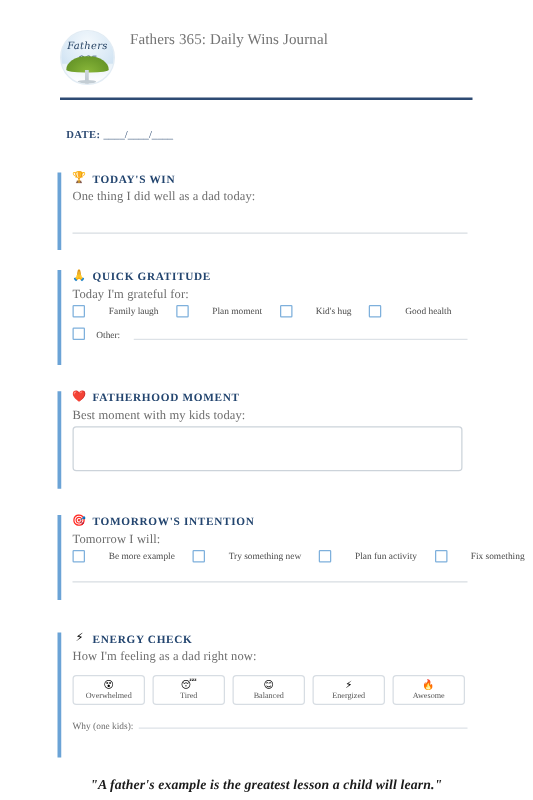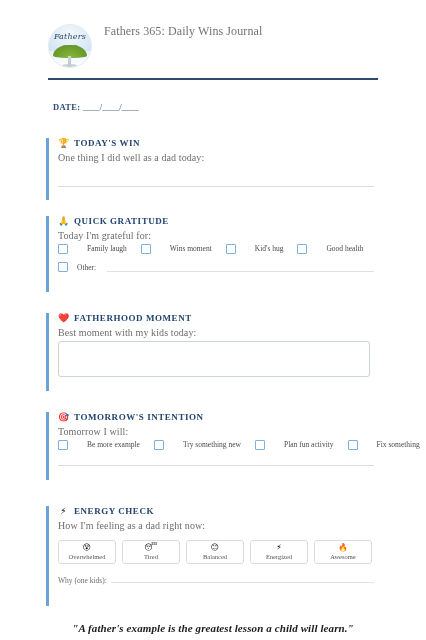--- a/index.html
+++ b/index.html
@@ -331,21 +331,21 @@
       <span class="sec-title">QUICK GRATITUDE</span>
     </div>
     <div class="prompt">Today I'm grateful for:</div>
     <div class="cb-row">
       <label class="cb-item">
         <span class="cb"></span>
         <span class="cb-label">Family laugh</span>
       </label>
       <label class="cb-item">
         <span class="cb"></span>
-        <span class="cb-label">Wins moment</span>
+        <span class="cb-label">Plan moment</span>
       </label>
       <label class="cb-item">
         <span class="cb"></span>
         <span class="cb-label">Kid's hug</span>
       </label>
       <label class="cb-item">
         <span class="cb"></span>
         <span class="cb-label">Good health</span>
       </label>
     </div>

